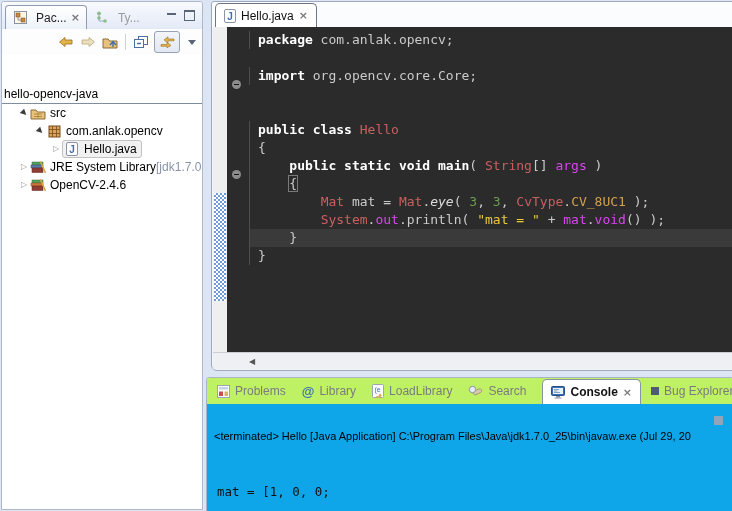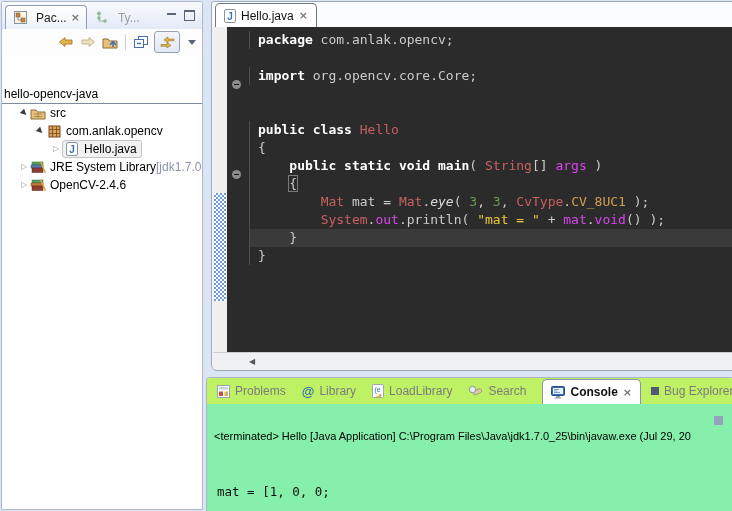--- a/index.html
+++ b/index.html
@@ -77,21 +77,21 @@
 
   
   .bottom-panel{position:absolute;left:206px;top:377px;width:528px;height:134px;box-sizing:border-box;
       background:#fff;border:1px solid #a9b4c6;border-bottom:none;border-radius:4px 4px 0 0;overflow:hidden;}
   .bp-tabs{height:26px;display:flex;align-items:center;padding-left:10px;background:#bef264;white-space:nowrap;}
   .bp-tab{display:flex;align-items:center;gap:5px;color:#7b7b7b;font-size:12px;margin-right:16px;flex:none;cursor:pointer;}
   .bp-tab-active{display:flex;align-items:center;gap:5px;height:24px;padding:0 8px;margin-right:10px;flex:none;
       background:#fff;border:1px solid #8a93a3;border-bottom:none;border-radius:5px 5px 0 0;
       color:#111;font-weight:bold;font-size:12px;align-self:flex-end;cursor:pointer;}
   .sq-icon{width:8px;height:8px;background:#4f5b75;flex:none;}
-  .console-body{position:absolute;top:26px;left:0;right:0;bottom:0;background:#86efac;}
+  .console-body{position:absolute;top:26px;left:0;right:0;bottom:0;background:#0ea5e9;}
   .console-sq{position:absolute;top:12px;right:10px;width:9px;height:9px;background:#93a2bd;cursor:pointer;}
   .console-status{position:absolute;top:26px;left:7px;right:0;font-size:11px;color:#000;white-space:nowrap;overflow:hidden;}
   .console-out{position:absolute;top:43px;left:10px;font-family:"DejaVu Sans Mono",monospace;
       font-size:12.5px;line-height:18px;color:#111;white-space:pre;}
   .at-sign{color:#3b6fb5;font-size:13px;font-weight:bold;line-height:1;}
 </style>
 </head>
 <body>
 
 <div class="left-panel">

